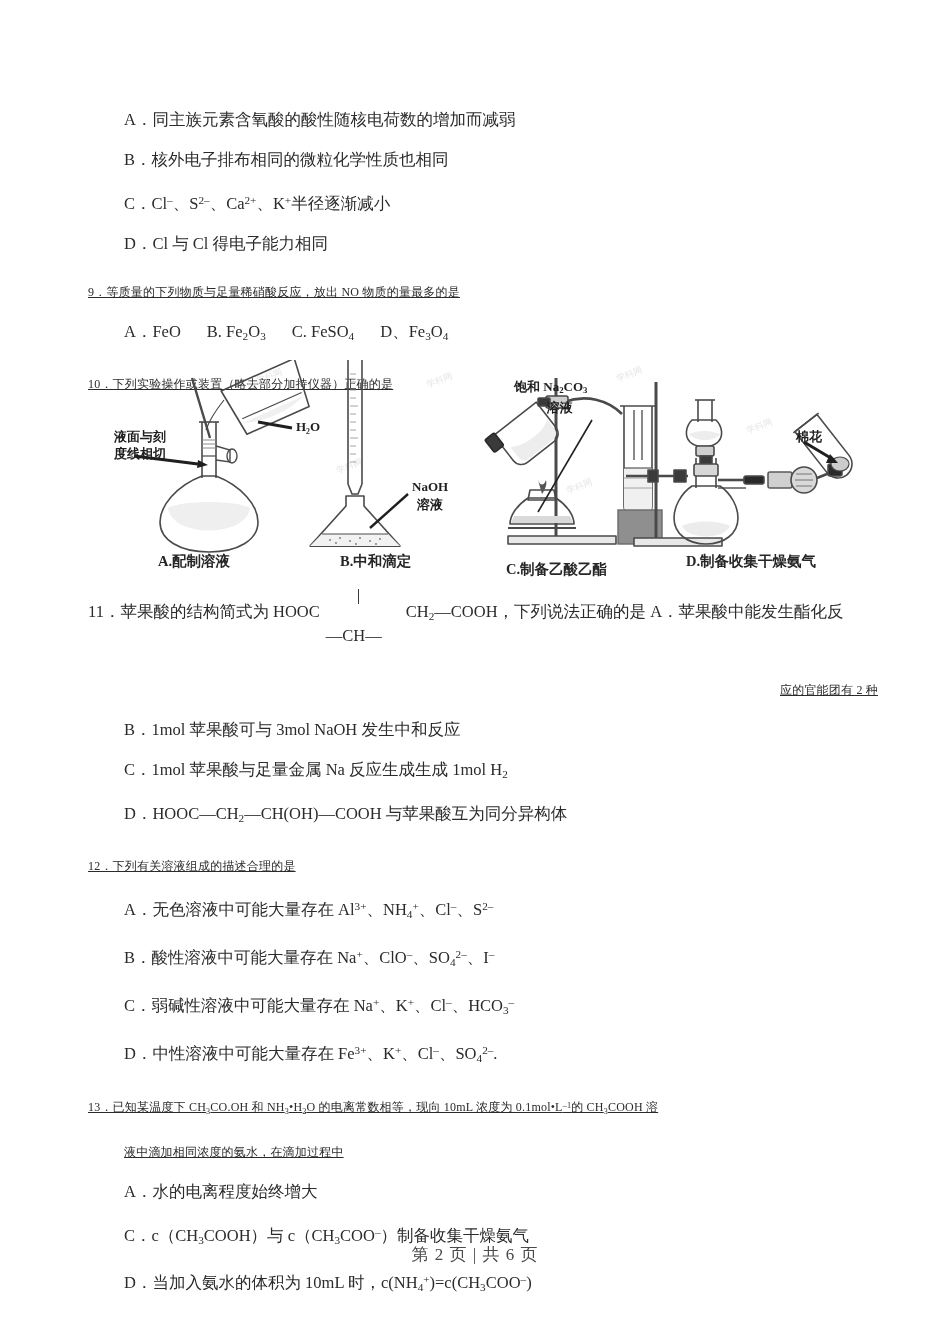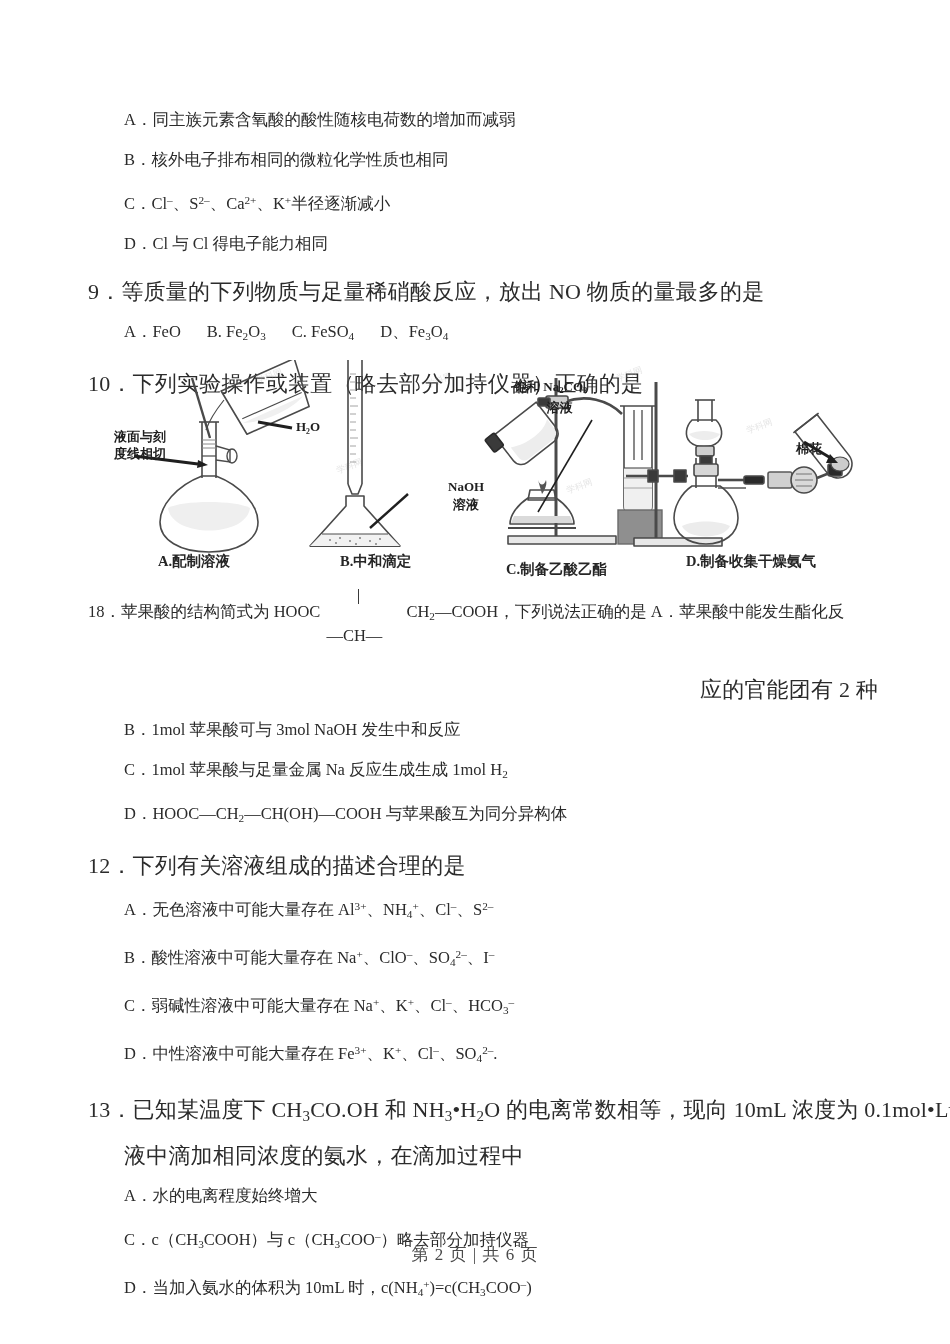--- a/index.html
+++ b/index.html
@@ -22,24 +22,25 @@
     height: 1344px;
   }
   .content {
     position: absolute;
     left: 88px;
     top: 100px;
     width: 790px;
   }
   
   .qline {
-    font-size: 22px;
+    font-size: 12px;
     line-height: 40px;
     letter-spacing: 0.2px;
     white-space: nowrap;
+    text-decoration: underline;
   }
   .opt {
     font-size: 16.5px;
     line-height: 40px;
     padding-left: 36px;
     white-space: nowrap;
   }
   .indent2 { padding-left: 36px; }
   .spacer-sm { height: 8px; }
   sub { font-size: 0.68em; vertical-align: -0.28em; }
@@ -272,21 +273,21 @@
             <circle cx="60" cy="184" r="0.9"></circle>
           <circle cx="80" cy="184" r="0.9"></circle>
         </g>
       </g>
 
       <g stroke="#1f1f1f" stroke-width="2.4" fill="none">
         <line x1="74" y1="168" x2="112" y2="134"></line>
       </g>
     </svg>
 
-    <div class="fig-label" style="left:316px; top:118px; line-height:18px;margin-left:36px;">
+    <div class="fig-label" style="left:316px; top:118px; line-height:18px;">
       <div>NaOH</div>
       <div>溶液</div>
     </div>
 
     <svg width="215" height="195" viewBox="0 0 215 195" style="position:absolute; left:372px; top:0;">
       <g fill="none" stroke="#4a4a4a" stroke-width="1.6" stroke-linejoin="round">
 
         <line x1="88" y1="18" x2="88" y2="176" stroke-width="3"></line>
 
         <path d="M40 176 L148 176 L148 184 L40 184 Z" fill="#e8e8e8"></path>
@@ -383,38 +384,38 @@
         <line x1="178" y1="82" x2="208" y2="100"></line>
       </g>
       <polygon points="204,94 212,103 200,103" fill="#1f1f1f"></polygon>
     </svg>
 
     <div class="fig-label" style="left:418px; top:18px; line-height:18px;">
       <div><span>饱和 Na</span><sub>2</sub><span>CO</span><sub>3</sub></div>
       <div style="padding-left:18px;">溶液</div>
     </div>
 
-    <div class="fig-label" style="left:700px; top:80px;">棉花</div>
+    <div class="fig-label" style="left:700px; top:68px;">棉花</div>
 
     <svg width="120" height="110" viewBox="0 0 120 110" style="position:absolute; left:400px; top:56px;">
       <line x1="96" y1="4" x2="42" y2="96" stroke="#1f1f1f" stroke-width="1.6"></line>
     </svg>
 
     <div class="fig-caption-row">
       <div class="fig-caption" style="left:62px;">A.配制溶液</div>
       <div class="fig-caption" style="left:244px;">B.中和滴定</div>
       <div class="fig-caption" style="left:410px;margin-top:8px;">C.制备乙酸乙酯</div>
       <div class="fig-caption" style="left:590px;">D.制备收集干燥氨气</div>
     </div>
   </div>
 
   <div class="content" style="top:592px;">
 
     <div class="q11-row">
-      <span>18．苹果酸的结构简式为 HOOC</span><span class="struct"><span class="bond"></span><span class="ch">—CH—</span></span><span>CH</span><sub>2</sub><span>—COOH，下列说法正确的是 A．苹果酸中能发生酯化反</span>
+      <span>11．苹果酸的结构简式为 HOOC</span><span class="struct"><span class="bond"></span><span class="ch">—CH—</span></span><span>CH</span><sub>2</sub><span>—COOH，下列说法正确的是 A．苹果酸中能发生酯化反</span>
     </div>
 
     <div style="height:34px;"></div>
 
     <div class="qline" style="padding-left:0;text-align:right;">
       <span>应的官能团有 2 种</span>
     </div>
 
     <div class="opt">
       <span>B．1mol 苹果酸可与 3mol NaOH 发生中和反应</span>
@@ -459,21 +460,21 @@
     <div class="qline indent2">
       <span>液中滴加相同浓度的氨水，在滴加过程中</span>
     </div>
 
     <div class="opt">
       <span>A．水的电离程度始终增大</span>
     </div>
 
 
     <div class="opt">
-      <span>C．c（CH</span><sub>3</sub><span>COOH）与 c（CH</span><sub>3</sub><span>COO</span><sup>–</sup><span>）略去部分加持仪器</span>
+      <span>C．c（CH</span><sub>3</sub><span>COOH）与 c（CH</span><sub>3</sub><span>COO</span><sup>–</sup><span>）制备收集干燥氨气</span>
     </div>
 
     <div class="opt">
       <span>D．当加入氨水的体积为 10mL 时，c(NH</span><sub>4</sub><sup>+</sup><span>)=c(CH</span><sub>3</sub><span>COO</span><sup>–</sup><span>)</span>
     </div>
 
   </div>
 
   <div class="footer">第 2 页 | 共 6 页</div>
 

